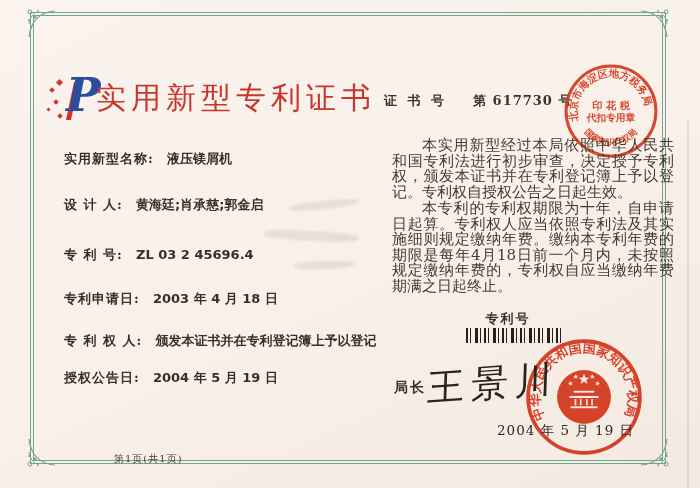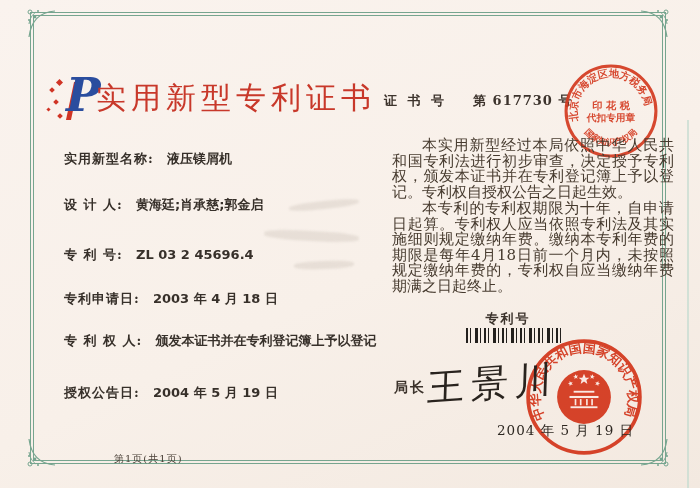--- a/index.html
+++ b/index.html
@@ -26,21 +26,21 @@
   .title{position:absolute;left:62px;top:62px;font-size:30px;font-weight:normal;
          color:#c8382a;letter-spacing:5px;white-space:nowrap;}
   .certno{position:absolute;left:350px;top:76px;font-size:13px;font-weight:bold;
           color:#3c332c;display:flex;}
   .certno .lab{letter-spacing:3px;}
   .certno .val{margin-left:26px;letter-spacing:1px;}
   
   .field{position:absolute;left:30px;font-size:13px;color:#37302a;white-space:nowrap;}
   .field .lab{font-weight:bold;letter-spacing:1px;}
   .field .val{font-weight:bold;margin-left:9px;font-family:"DejaVu Sans","Liberation Sans",sans-serif;}
-  .f1{top:134px;}.f2{top:180px;}.f3{top:230px;}.f4{top:274px;text-align:center;}.f5{top:316px;}.f6{top:368px;}
+  .f1{top:134px;}.f2{top:180px;}.f3{top:230px;}.f4{top:274px;text-align:center;}.f5{top:316px;}.f6{top:353px;}
   
   .bodytext{position:absolute;left:358px;top:122px;width:282px;
             font-size:15px;line-height:15.5px;color:#463a2e;text-align:justify;}
   .bodytext p{margin:0 0 1px 0;text-indent:2em;}
   
   .pn-row{position:absolute;left:420px;top:294px;display:flex;align-items:center;flex-direction:column;}
   .pn-lab{font-size:13px;font-weight:bold;color:#3c332c;letter-spacing:2px;}
   .barcode{margin-left:12px;width:96px;height:15px;
     background:
       repeating-linear-gradient(90deg,

